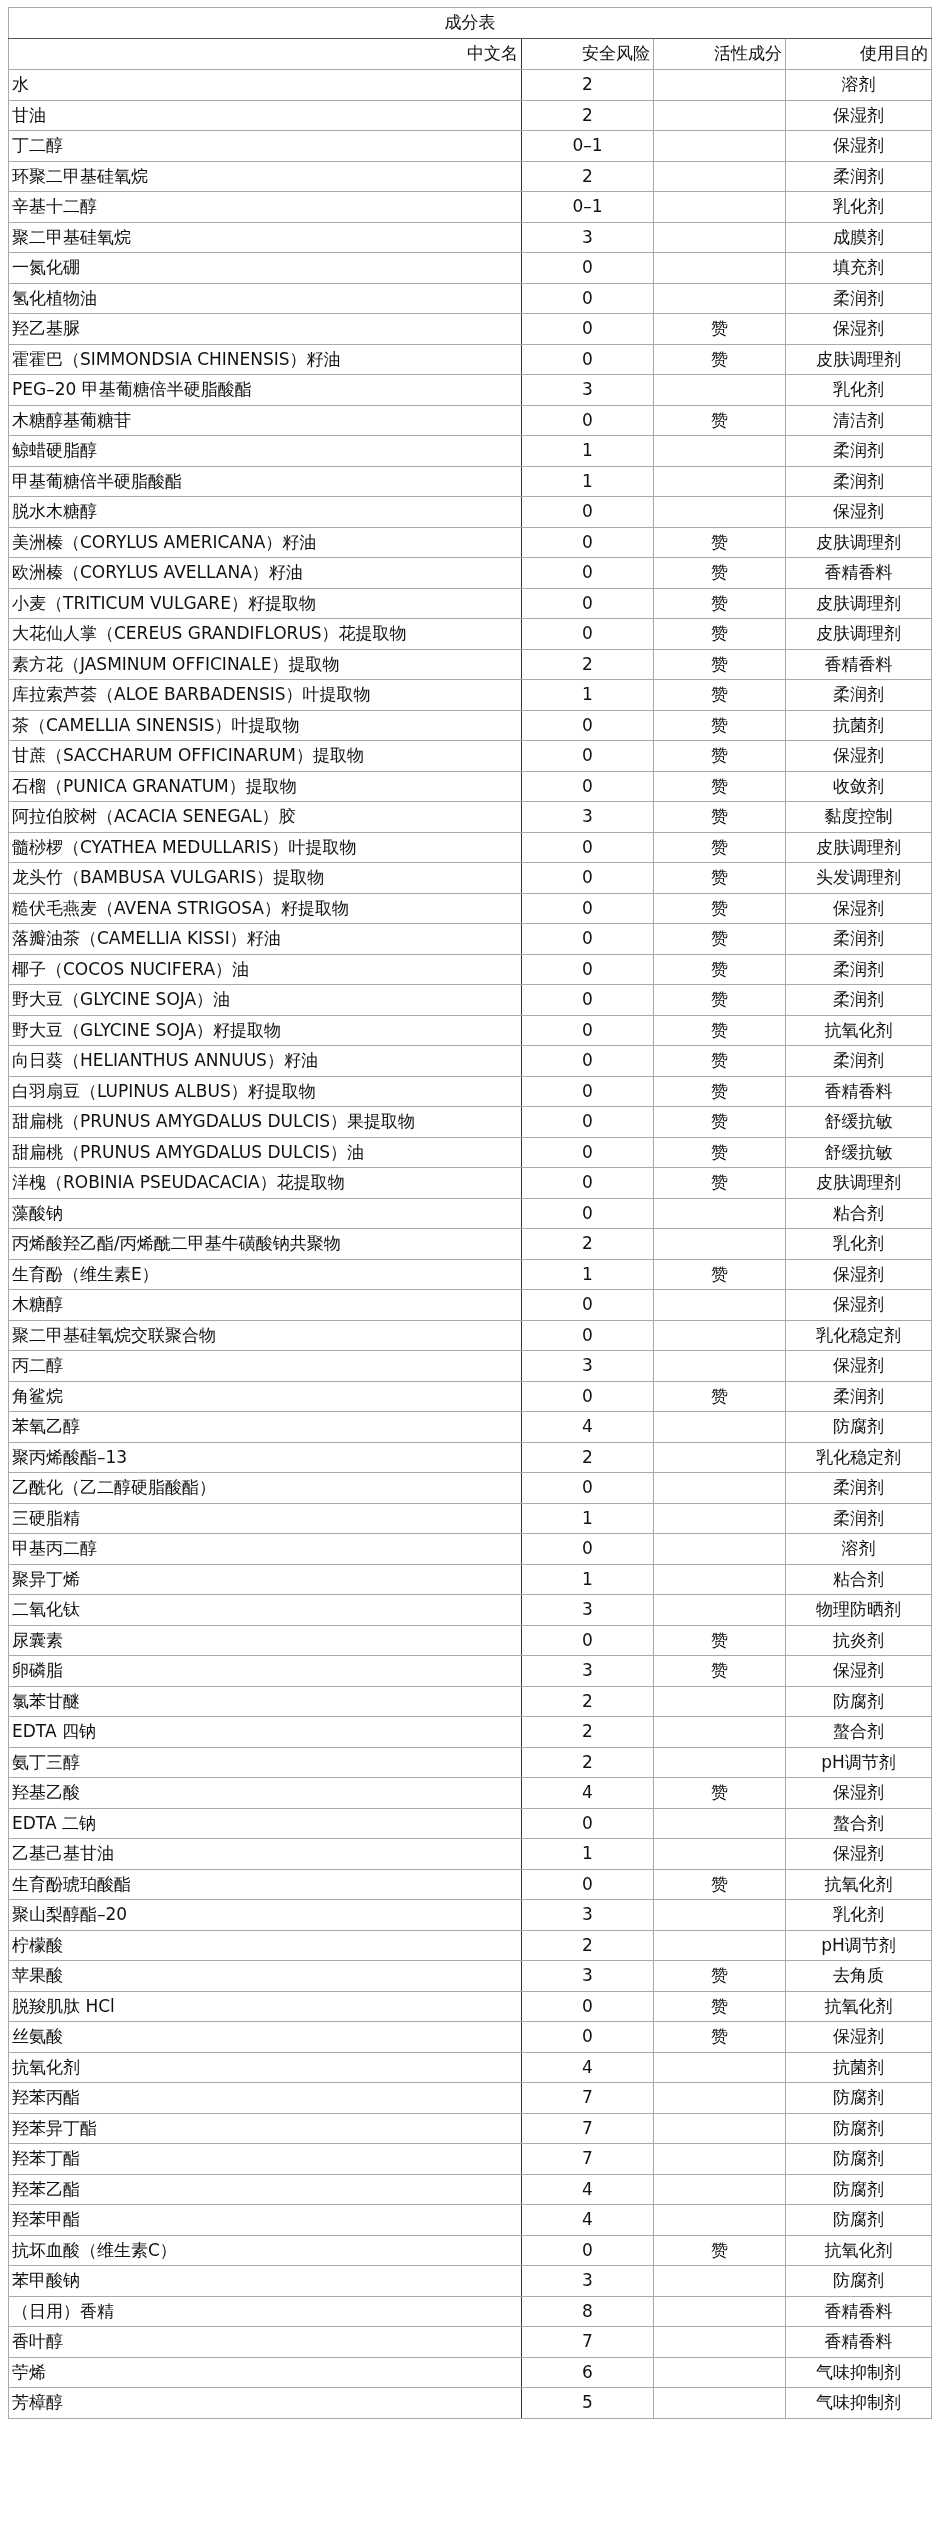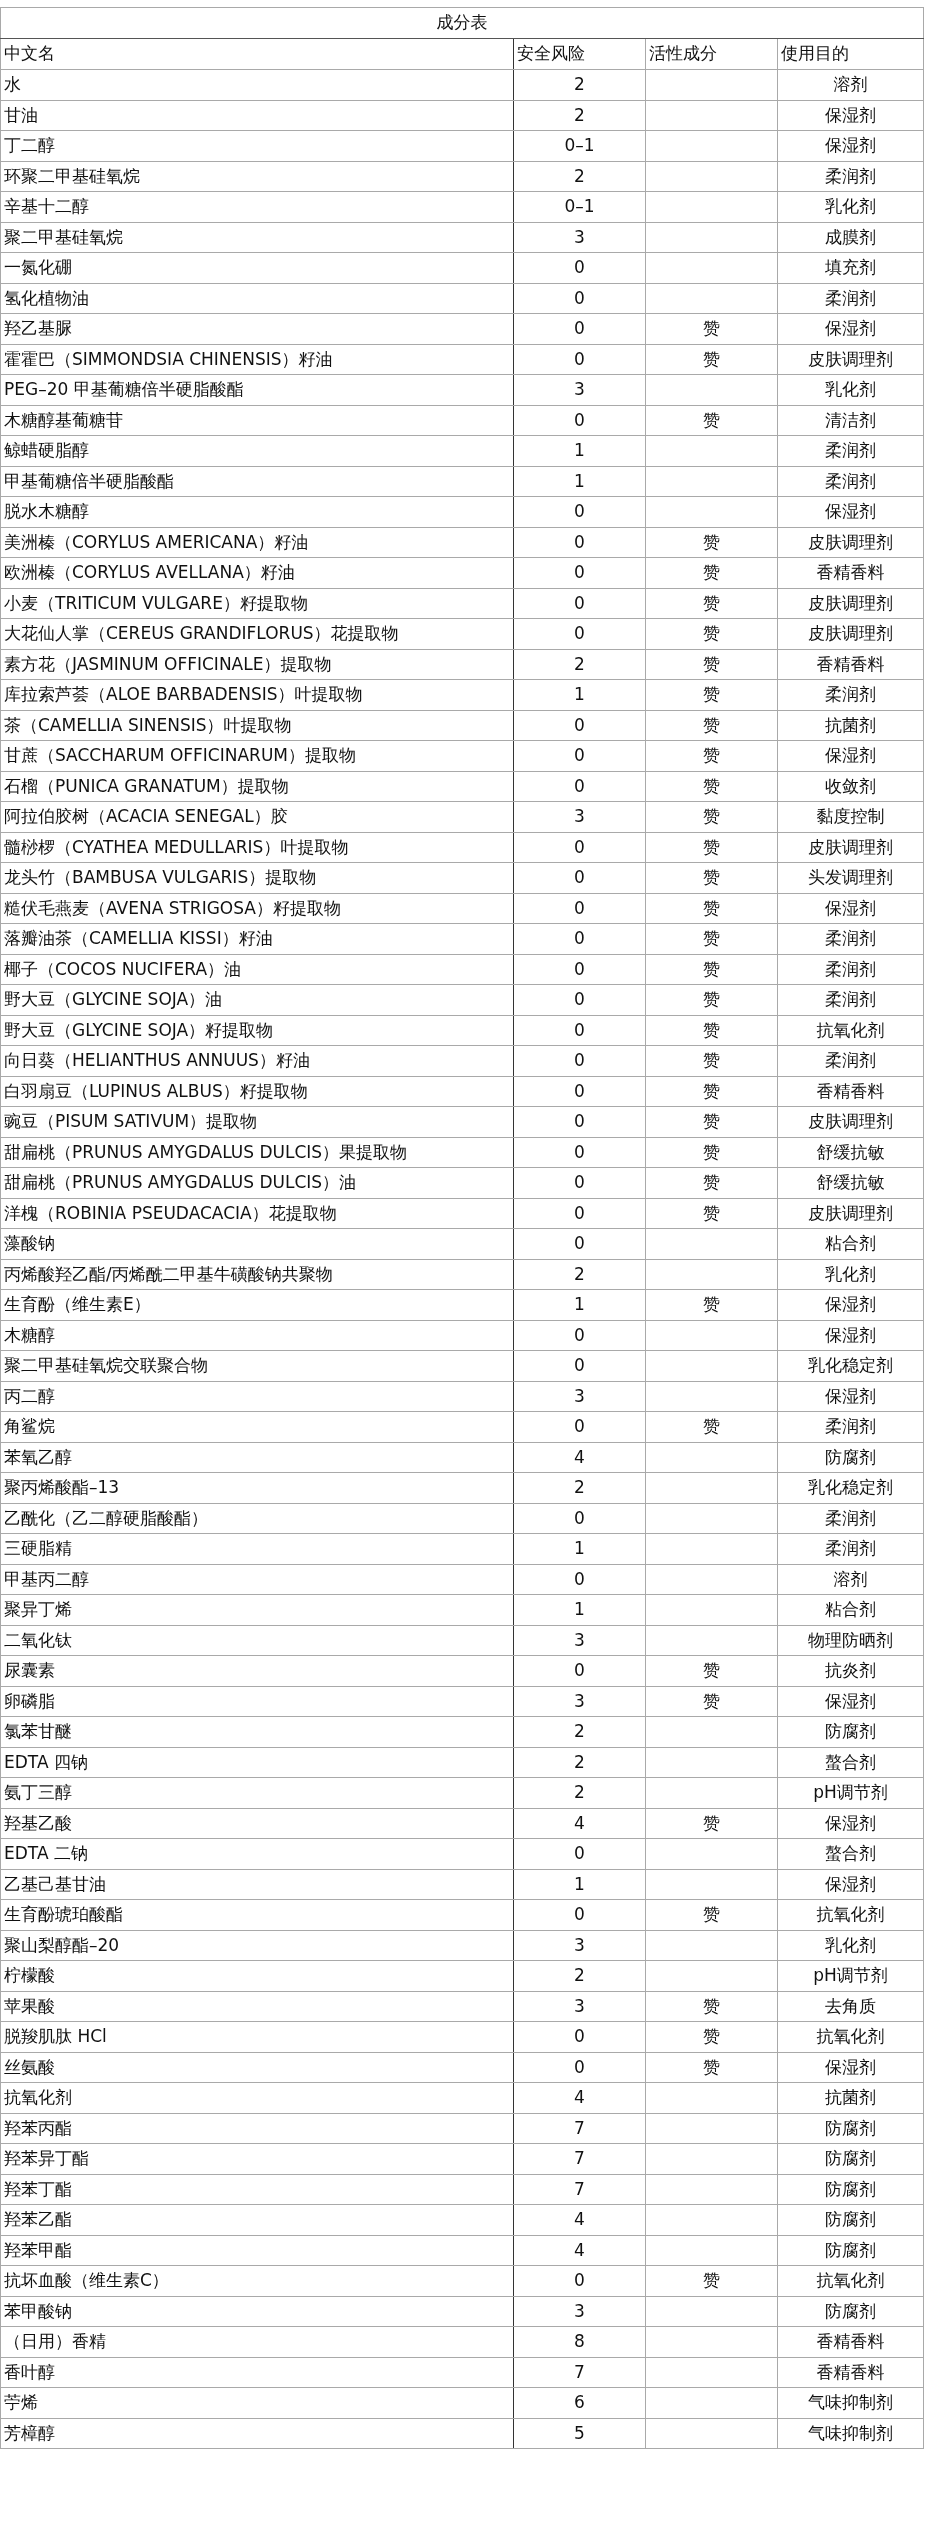--- a/index.html
+++ b/index.html
@@ -1,23 +1,23 @@
 <!DOCTYPE html>
 <html><head>
 <meta charset="utf-8">
 <style>
   html, body { margin: 0; padding: 0; background: #ffffff; }
   body { width: 940px; height: 2532px; position: relative; overflow: hidden;
          font-family: "DejaVu Sans", "Liberation Sans", sans-serif; color: #111; }
-  #tbl { position: absolute; left: 0; top: 7px; width: 923px;
+  #tbl { position: absolute; left: 8px; top: 7px; width: 923px;
          border-collapse: collapse; table-layout: fixed; font-size: 17px; }
   #tbl td, #tbl th { border: 1px solid #a9a9a9; padding: 0 3px; height: 29.5px;
          line-height: 29.5px; white-space: nowrap; overflow: hidden; font-weight: normal; }
   #tbl .title-row th { height: 30px; text-align: center; border-bottom: 1px solid #555; }
-  #tbl .header-row th { height: 30px; text-align: left; margin-left: 8px; }
+  #tbl .header-row th { height: 30px; text-align: right; margin-left: 8px; }
   #tbl td.c-name { text-align: left; border-right: 1px solid #333; }
   #tbl th.c-name { border-right: 1px solid #333; }
   #tbl td.c-risk, #tbl td.c-active, #tbl td.c-purpose { text-align: center; }
   col.w1 { width: 513px; } col.w2 { width: 132px; } col.w3 { width: 132px; } col.w4 { width: 146px; }
 </style>
 </head>
 <body>
 
 <table id="tbl">
   <colgroup>
@@ -236,26 +236,20 @@
         <td class="c-active">赞</td>
         <td class="c-purpose">柔润剂</td>
       </tr>
       <tr>
         <td class="c-name">白羽扇豆（LUPINUS ALBUS）籽提取物</td>
         <td class="c-risk">0</td>
         <td class="c-active">赞</td>
         <td class="c-purpose">香精香料</td>
       </tr>
       <tr>
-        <td class="c-name">豌豆（PISUM SATIVUM）提取物</td>
-        <td class="c-risk">0</td>
-        <td class="c-active">赞</td>
-        <td class="c-purpose">皮肤调理剂</td>
-      </tr>
-      <tr>
         <td class="c-name">甜扁桃（PRUNUS AMYGDALUS DULCIS）果提取物</td>
         <td class="c-risk">0</td>
         <td class="c-active">赞</td>
         <td class="c-purpose">舒缓抗敏</td>
       </tr>
       <tr>
         <td class="c-name">甜扁桃（PRUNUS AMYGDALUS DULCIS）油</td>
         <td class="c-risk">0</td>
         <td class="c-active">赞</td>
         <td class="c-purpose">舒缓抗敏</td>

